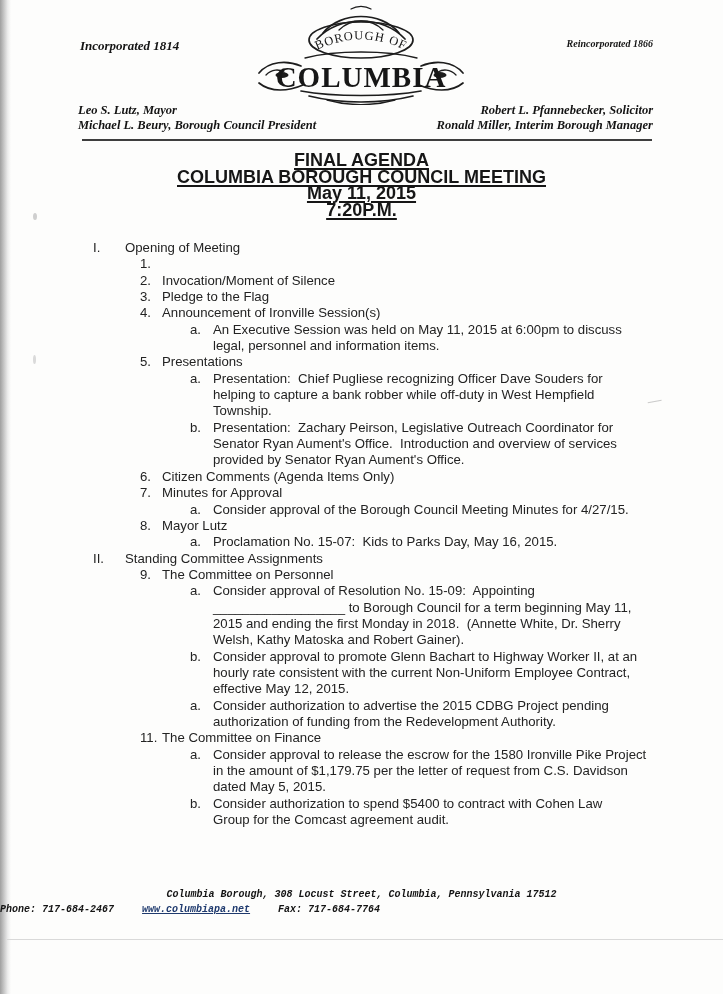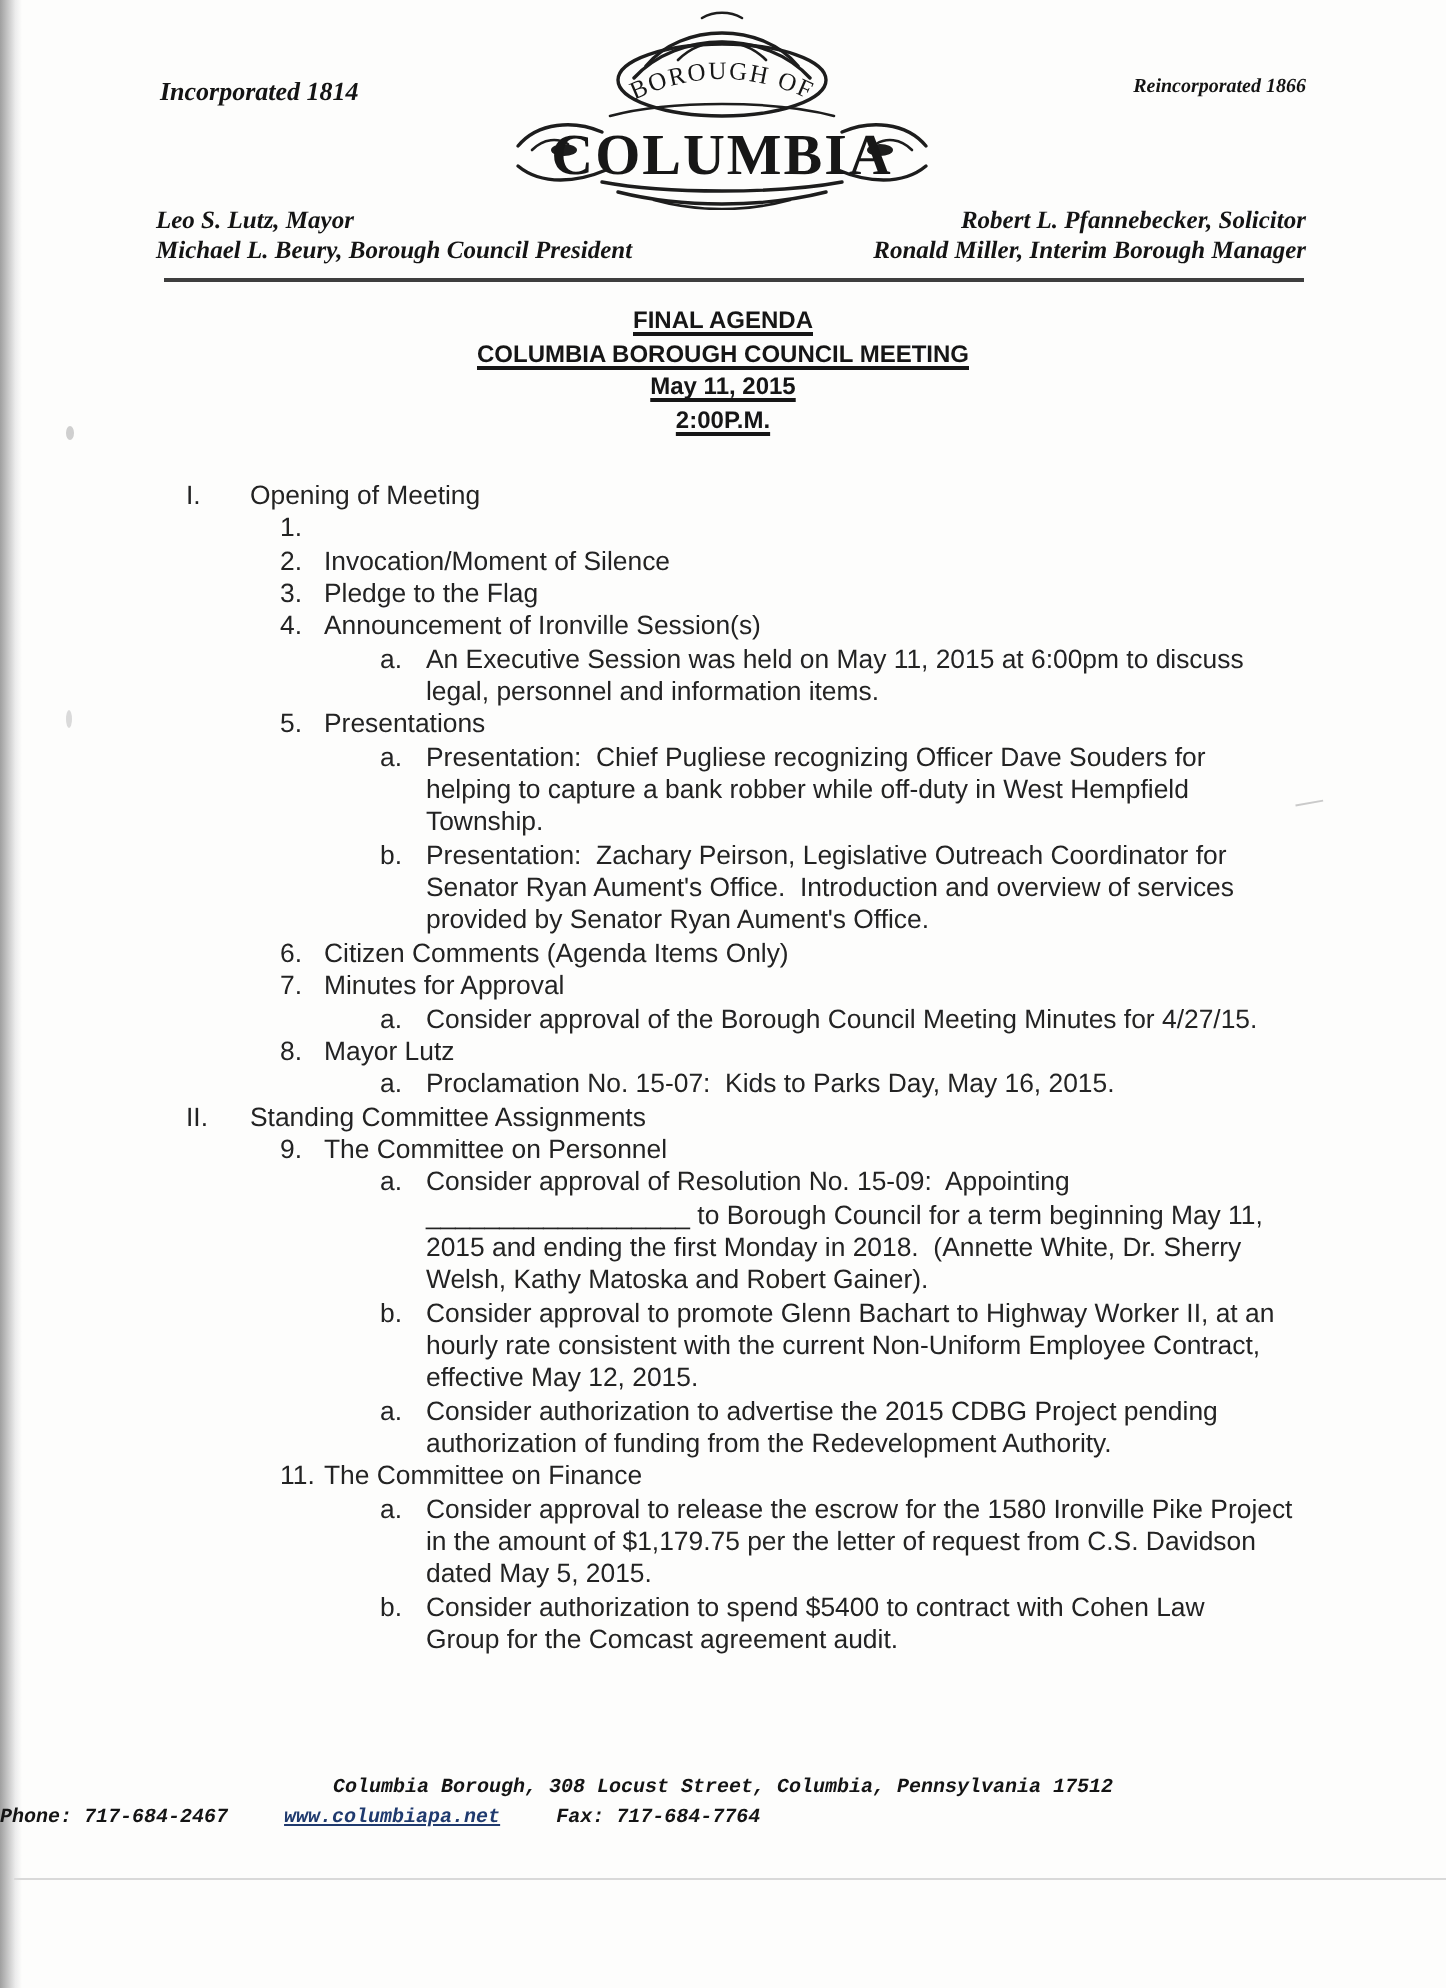--- a/index.html
+++ b/index.html
@@ -20,21 +20,21 @@
   
   .serif{font-family:"Liberation Serif",serif;font-style:italic;font-weight:bold;color:#141414;}
   .inc-left{position:absolute;left:80px;top:38px;font-size:13px;}
   .inc-right{position:absolute;right:70px;top:38px;font-size:10px;}
   .logo{position:absolute;left:253px;top:3px;width:216px;height:102px;}
   .officials-left{position:absolute;left:78px;top:103px;font-size:12.5px;line-height:14.6px;}
   .officials-right{position:absolute;right:70px;top:103px;font-size:12.5px;line-height:14.6px;text-align:right;}
   .head-rule{position:absolute;left:82px;top:139px;width:570px;height:0;border-top:2px solid #3e3e3e;}
   
   .title-block{position:absolute;left:0;top:152px;width:723px;text-align:center;
-    font-weight:bold;font-size:12px;line-height:16.5px;color:#161616;}
+    font-weight:bold;font-size:18px;line-height:16.5px;color:#161616;}
   .title-block div{text-decoration:underline;text-decoration-thickness:1.5px;text-underline-offset:2px;}
   
   .agenda{position:absolute;left:93px;top:240px;right:26px;font-size:13.2px;line-height:16.35px;color:#232323;}
   .row{display:flex;align-items:flex-start;}
   .row .marker{flex:none;}
   .row .text{flex:1;white-space:pre-wrap;}
   .row.roman .marker{width:32px;}
   .row.num{padding-left:47px;}
   .row.num .marker{width:22px;}
   .row.alpha{padding-left:97px;}
@@ -97,21 +97,21 @@
     <div>Leo S. Lutz, Mayor</div>
     <div>Michael L. Beury, Borough Council President</div>
   </div>
 
   <div class="head-rule"></div>
 
   <div class="title-block">
     <div>FINAL AGENDA</div>
     <div>COLUMBIA BOROUGH COUNCIL MEETING</div>
     <div>May 11, 2015</div>
-    <div>2:00P.M.</div>
+    <div>7:20P.M.</div>
   </div>
 
   <div class="agenda">
     <div class="row roman">
         <span class="marker">I.</span>
         <span class="text">Opening of Meeting</span>
       </div>
     <div class="row num">
         <span class="marker">1.</span>
       </div>

